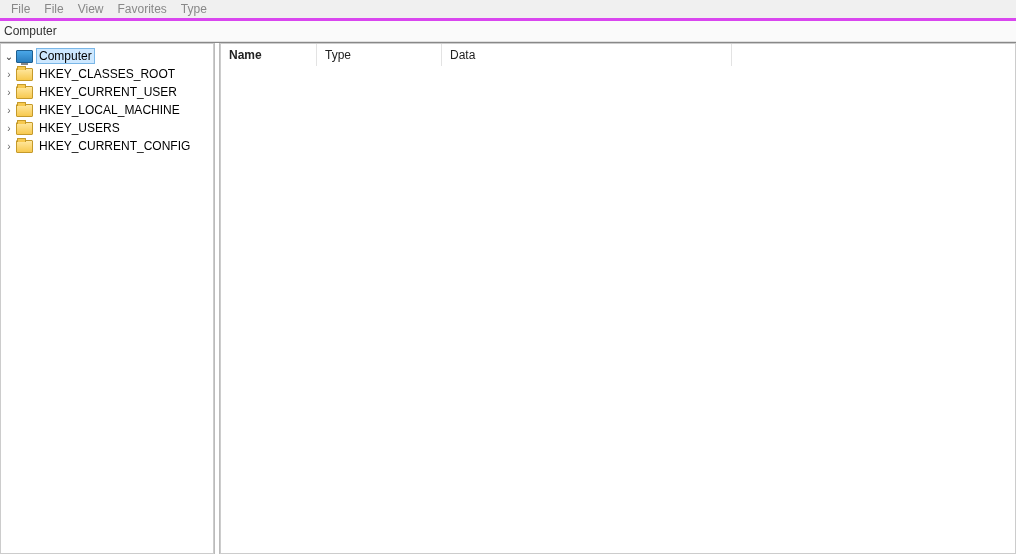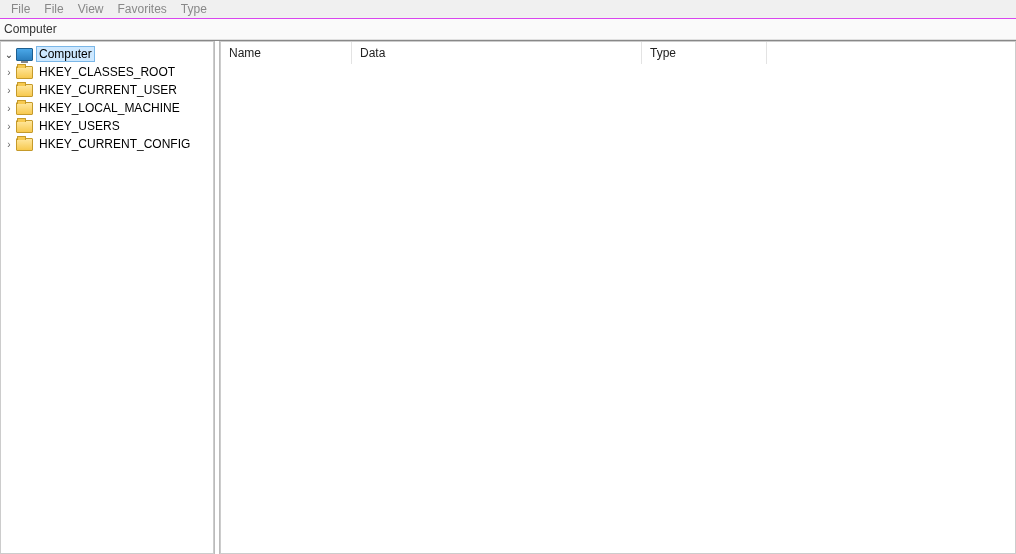--- a/index.html
+++ b/index.html
@@ -16,21 +16,21 @@
   }
   
   .menubar{
     display:flex;
     align-items:center;
     height:18px;
     padding:0 4px;
     background:#f0f0f0;
     color:#888;
     font-size:12px;
-    border-bottom:1px solid #d946ef;
+    border-bottom:3px solid #d946ef;
   }
   .menubar .mitem{padding:0 7px;cursor:default;}
   
   .addressbar{
     height:20px;
     line-height:20px;
     padding:0 4px;
     background:#fafafa;
     color:#333;
     border-bottom:1px solid #e0e0e0;
@@ -122,21 +122,21 @@
     user-select:none;
   }
   .col{
     padding:0 8px;
     height:100%;
     display:flex;
     align-items:center;
     border-right:1px solid #e3e3e3;
     box-sizing:border-box;
   }
-  .col.name{width:131px;}
+  .col.name{width:96px;font-weight:bold;}
   .col.type{width:125px;}
   .col.data{width:290px;}
 </style>
 </head>
 <body>
 
 <div class="menubar">
   <span class="mitem">File</span>
   <span class="mitem">File</span>
   <span class="mitem">View</span>
@@ -199,19 +199,19 @@
         </li>
       </ul>
     </div>
   </div>
 
   <div class="splitter"></div>
 
   <div class="listpane">
     <div class="listhdr">
       <div class="col name">Name</div>
+      <div class="col type">Type</div>
       <div class="col data">Data</div>
-      <div class="col type">Type</div>
     </div>
 
   </div>
 
 </div>
 
 </body></html>

